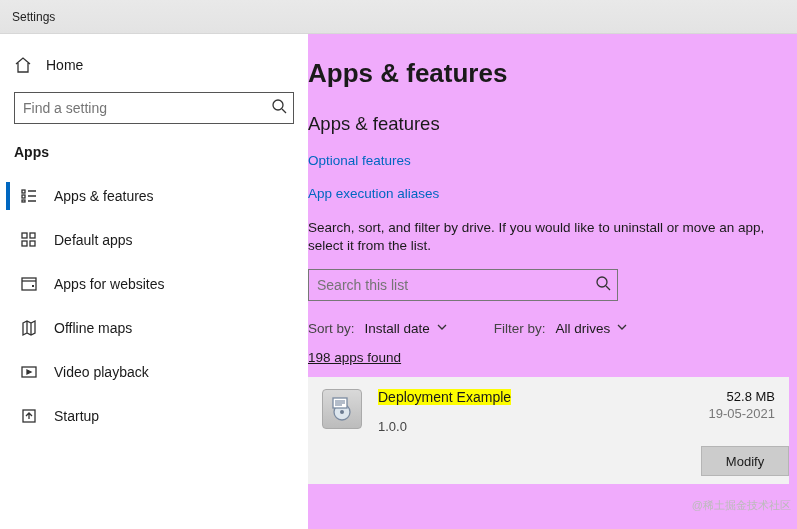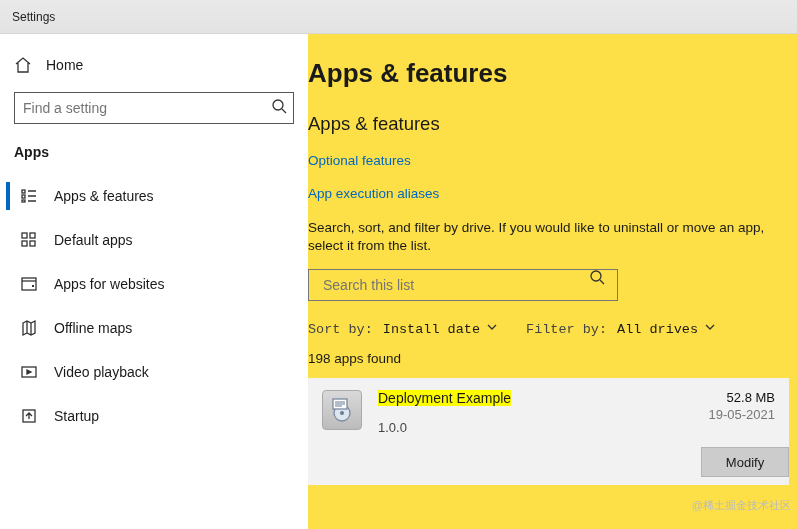--- a/index.html
+++ b/index.html
@@ -21,21 +21,21 @@
     background: linear-gradient(#e9e9e9,#e3e3e3);
     display: flex; align-items: center;
     padding: 0 12px;
     font-size: 12px;
     color: #222;
     border-bottom: 1px solid #d7d7d7;
   }
   .body {
     flex: 1;
     display: flex;
-    background: #fde047;
+    background: #f0abfc;
   }
   .sidebar {
     width: 308px;
     padding: 14px 0 0 0;
     background: #fff;
   }
   .home-row {
     display: flex; align-items: center;
     padding: 8px 14px 12px 14px;
     gap: 14px;
@@ -81,29 +81,29 @@
   .h1 { font-size: 26px; font-weight: 600; margin: 0 0 24px 0; }
   .h2 { font-size: 18.5px; font-weight: 400; margin: 0 0 18px 0; }
   .linkish {
     color: #0067c0; font-size: 13.5px;
     margin-bottom: 18px; cursor: pointer;
   }
   .helptext { font-size: 13.5px; margin: 4px 0 14px 0; line-height: 1.35; }
   .listsearch {
     border: 1px solid #777;
     height: 32px; width: 310px;
-    display: flex; 
-    padding: 0 12px; margin-bottom: 20px;
+    display: flex; align-items: center;
+    padding: 0 6px; margin-bottom: 20px;
   }
   .listsearch input { flex:1;border:none;outline:none;font-size:14px;color:#555;background:transparent;}
-  .filters { display: flex; gap: 28px; font-size: 13.5px; margin-bottom: 14px; font-family: Liberation Mono, monospace; }
+  .filters { display: flex; gap: 46px; font-size: 13.5px; margin-bottom: 14px; }
   .filters .lab { color: #444; }
   .filters .val { margin-left: 4px; }
   .filters .grp { display:flex;align-items:center;gap:6px; cursor:pointer;}
-  .count { font-size: 13.5px; margin-bottom: 12px; }
+  .count { font-size: 13.5px; margin-bottom: 12px; text-decoration: underline; }
   .app-row {
     background: #f2f2f2;
     padding: 12px 14px 12px 14px;
     display: flex; gap: 16px;
     min-height: 60px;
   }
   .app-icon {
     width: 40px; height: 40px;
     background: linear-gradient(#d9d9d9,#bcbcbc);
     border: 1px solid #aaa;

